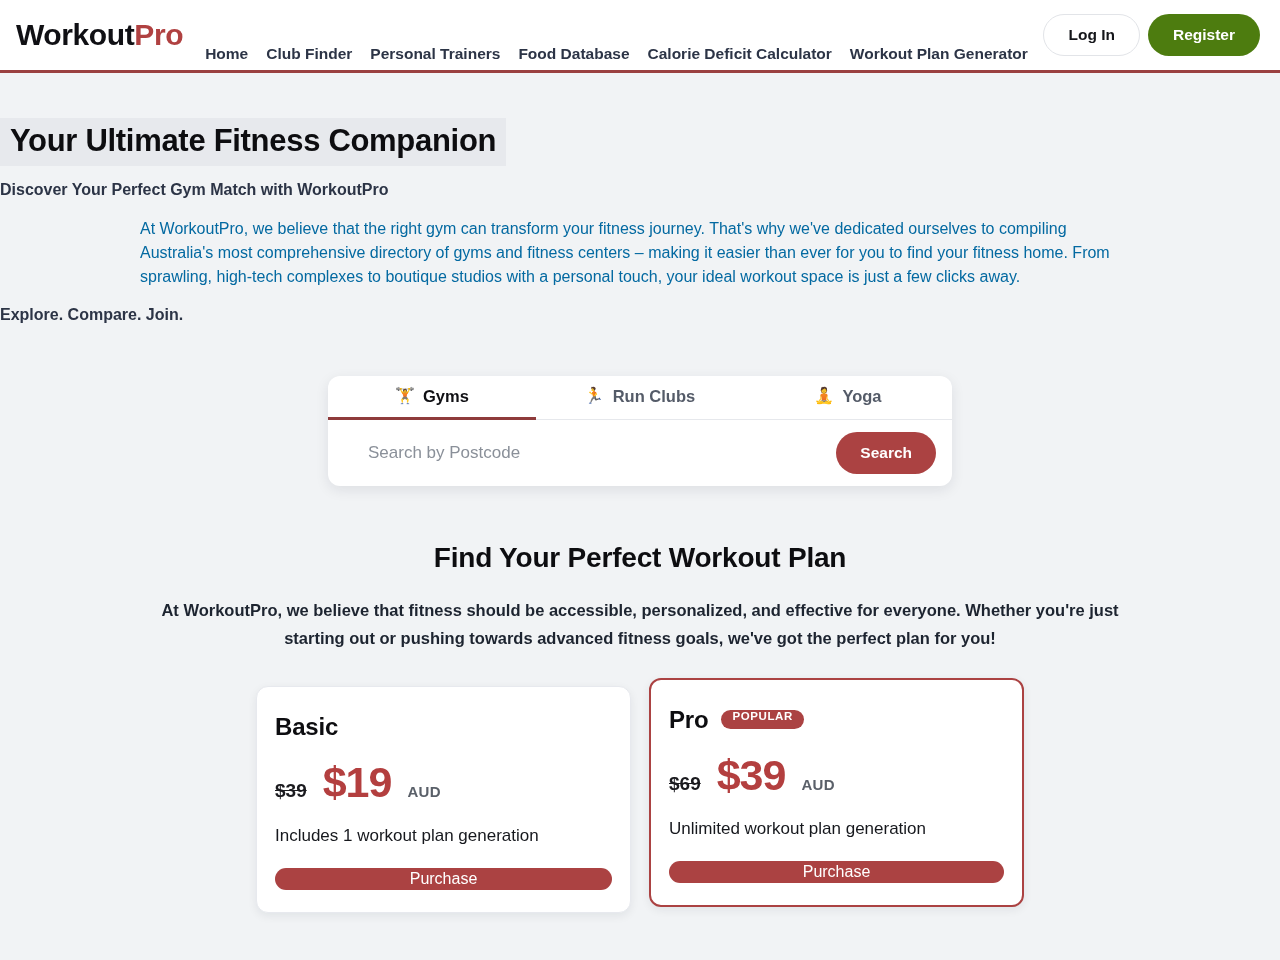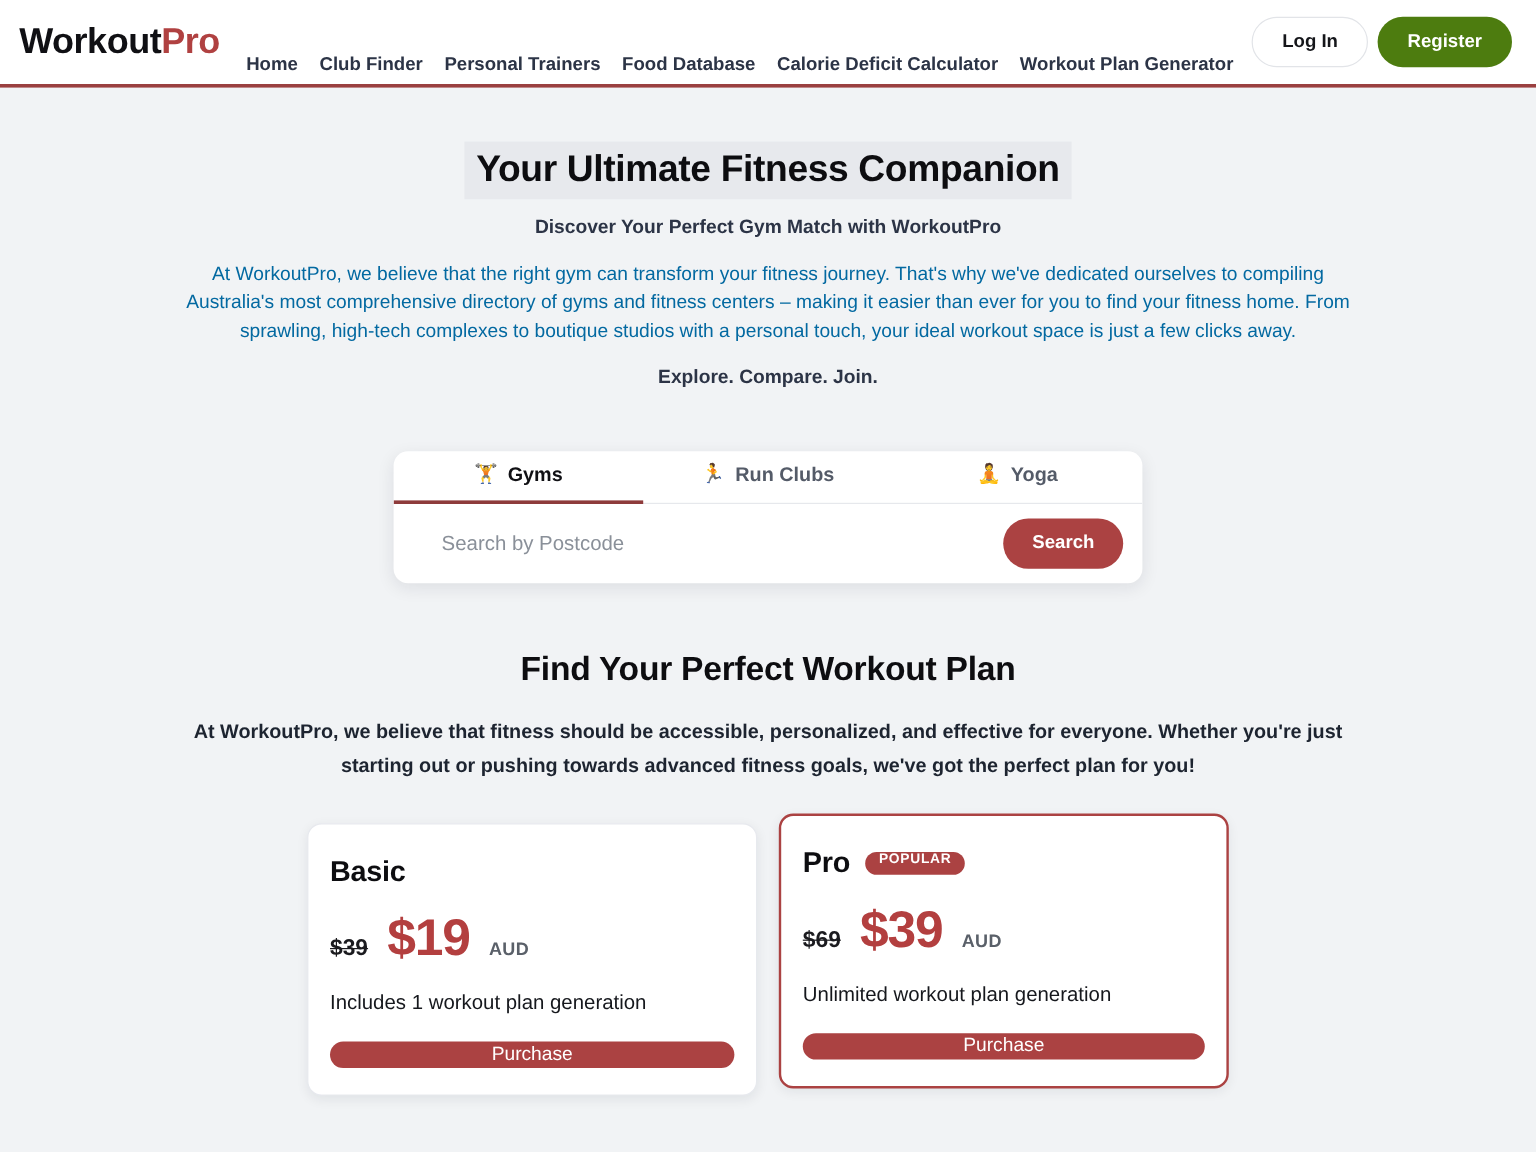--- a/index.html
+++ b/index.html
@@ -80,21 +80,21 @@
     border-radius: 999px;
     padding: 12px 25px;
     cursor: pointer;
     font-family: inherit;
     white-space: nowrap;
   }
 
   
   .hero {
     padding-top: 45px;
-    text-align: center;
+    text-align: left;
   }
   .hero-title-wrap { display: block; }
   .hero-title {
     display: inline-block;
     font-size: 31px;
     font-weight: 700;
     letter-spacing: -0.3px;
     color: #0d0d10;
     background: #e7e9ed;
     padding: 5px 10px 7px;

